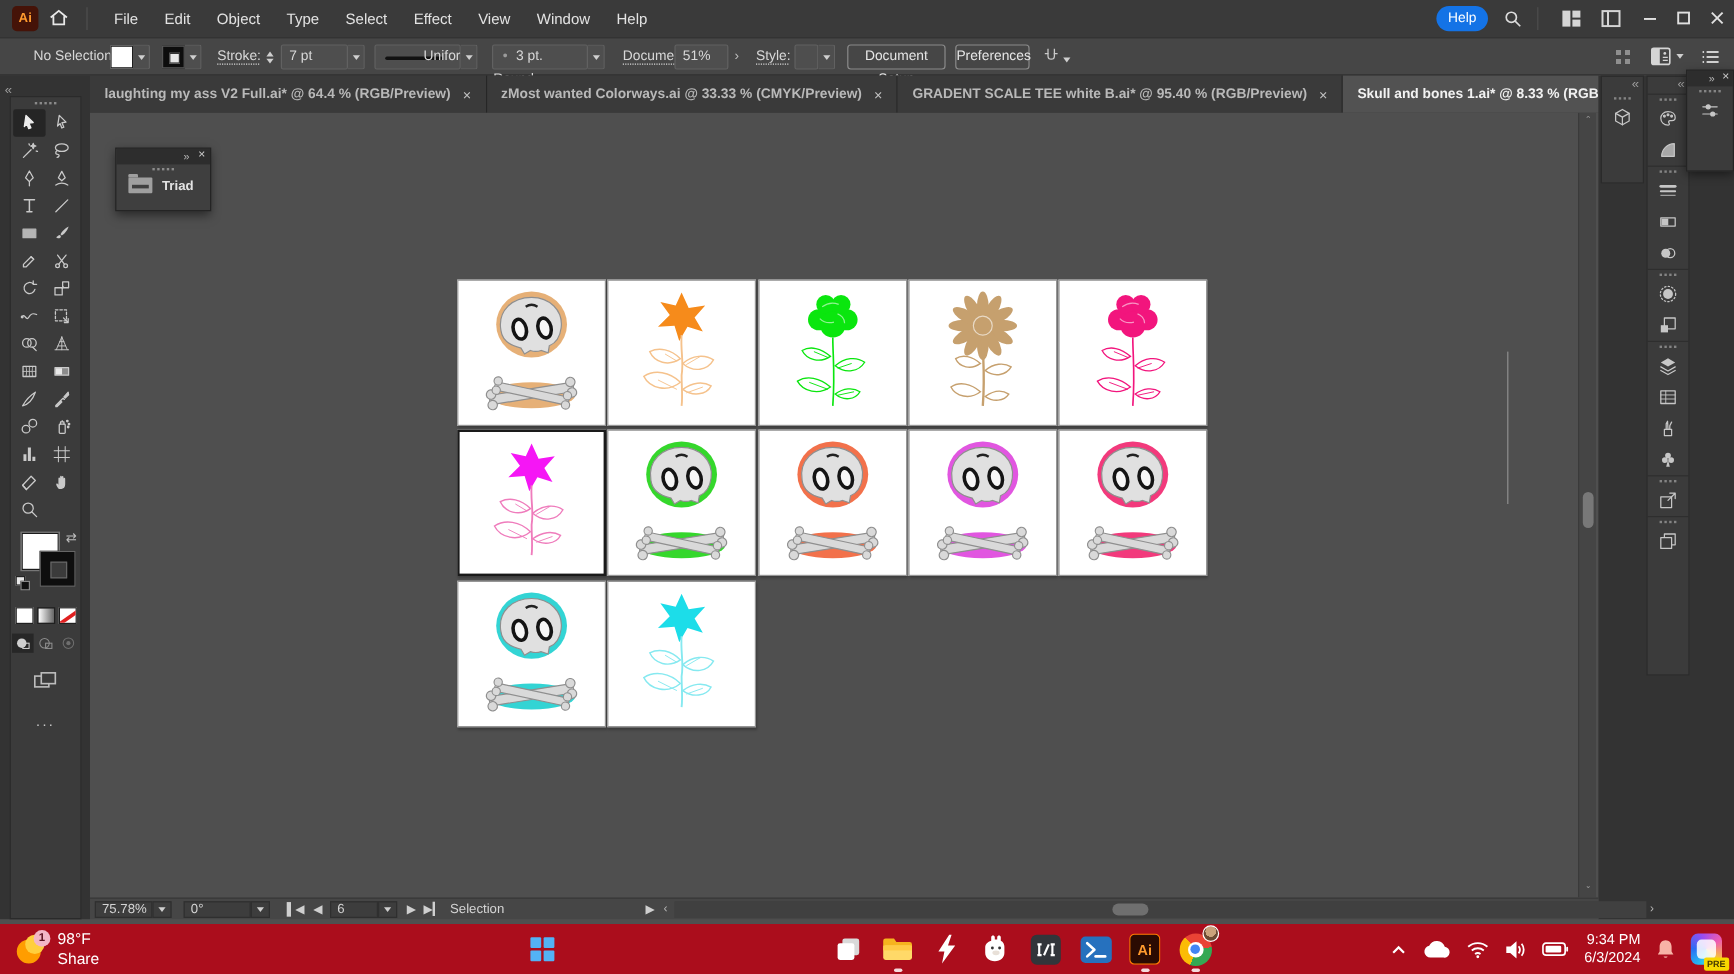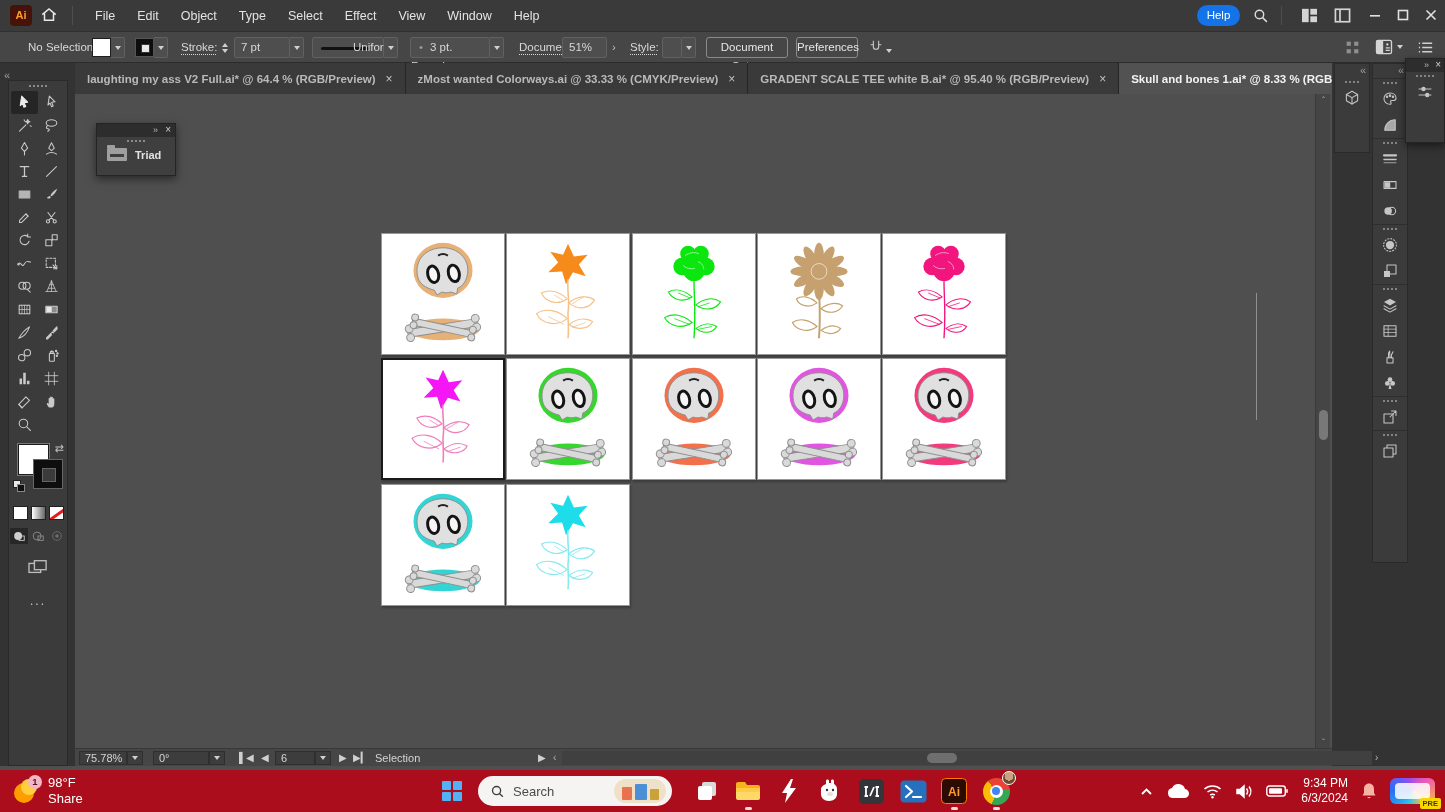--- a/index.html
+++ b/index.html
@@ -139,21 +139,21 @@
   #wcond { font-size:13px; line-height:16px; }
   .tbi { position:absolute; top:6px; width:30px; height:30px; display:flex; align-items:center; justify-content:center; }
   .rundash { position:absolute; left:12px; bottom:-4px; width:7px; height:3px; background:rgba(255,255,255,.85); border-radius:2px; }
   #search-pill { position:absolute; left:478px; top:6px; width:194px; height:30px; background:#f6f4f2; border-radius:15px;
                  display:flex; align-items:center; padding:0 6px 0 12px; gap:8px; }
   #search-pill .txt { color:#4a4a4a; font-size:13px; flex:1; }
   #pill-art { width:52px; height:24px; border-radius:12px; background:#efe0c8; position:relative; overflow:hidden; }
   #pill-art i { position:absolute; bottom:3px; }
   #tray { position:absolute; right:0; top:0; height:42px; display:flex; align-items:center; gap:13px; padding-right:10px; color:#fff; }
   #clock { text-align:right; font-size:12px; line-height:15px; }
-  #copilot { position:relative; width:45px; height:26px; border-radius:6px; background:conic-gradient(from 200deg,#27c1f0,#2a6df4,#9a4cf0,#ef5bb0,#f8c03e,#27c1f0); }
+  #copilot { position:relative; width:26px; height:26px; border-radius:6px; background:conic-gradient(from 200deg,#27c1f0,#2a6df4,#9a4cf0,#ef5bb0,#f8c03e,#27c1f0); }
   #copilot::before { content:""; position:absolute; inset:5px; background:rgba(255,255,255,.85); border-radius:4px; }
   #pre-badge { position:absolute; right:-6px; bottom:-5px; background:#f8d800; color:#463a00; font-size:7.5px; font-weight:bold; padding:1px 3px; border-radius:2px; }
   #chrome-wrap { position:relative; }
   #chrome-ic { width:27px; height:27px; border-radius:50%; background:conic-gradient(from -40deg,#ea4335 0deg 120deg,#34a853 120deg 240deg,#fbbc05 240deg 360deg); position:relative; }
   #chrome-ic::before { content:""; position:absolute; inset:7px; background:#fff; border-radius:50%; }
   #chrome-ic::after { content:""; position:absolute; inset:9.5px; background:#4285f4; border-radius:50%; }
   #chrome-avatar { position:absolute; right:-5px; top:-5px; width:14px; height:14px; border-radius:50%;
                    background:radial-gradient(circle at 50% 35%,#caa27b 0 45%,#6b4a33 46% 100%); border:1px solid #fff; }
 </style>
 </head>
@@ -1050,32 +1050,20 @@
     <svg width="22" height="22" viewBox="0 0 22 22">
         <g fill="#53b2f5">
           <rect x="1" y="1" width="9" height="9" rx="1"></rect>
           <rect x="12" y="1" width="9" height="9" rx="1"></rect>
           <rect x="1" y="12" width="9" height="9" rx="1"></rect>
           <rect x="12" y="12" width="9" height="9" rx="1"></rect>
         </g>
       </svg>
   </span>
 
-  <div id="search-pill">
-    <svg width="15" height="15" viewBox="0 0 24 24" fill="none" stroke="#3f3f3f" stroke-width="2.2">
-        <circle cx="10.5" cy="10.5" r="6.5"></circle>
-        <path d="M15.5 15.5l5 5"></path>
-      </svg>
-    <span class="txt">Search</span>
-    <span id="pill-art">
-      <i style="left:8px; width:10px; height:13px; background:#e8734d; border-radius:1px"></i>
-      <i style="left:21px; width:12px; height:16px; background:#4d8fd6; border-radius:1px"></i>
-      <i style="left:36px; width:9px; height:11px; background:#c9a23c; border-radius:1px"></i>
-    </span>
-  </div>
 
   <span class="tbi" style="left:692px">
     <svg width="24" height="24" viewBox="0 0 24 24">
         <rect x="7" y="3" width="14" height="14" rx="2" fill="#d9d9d9"></rect>
         <rect x="3" y="7" width="14" height="14" rx="2" fill="#ffffff"></rect>
       </svg>
   </span>
   <span class="tbi" style="left:733px">
     <svg width="26" height="22" viewBox="0 0 26 22">
         <path d="M1 4a2 2 0 0 1 2-2h7l2 3h11a2 2 0 0 1 2 2v2H1z" fill="#f6b31e"></path>

